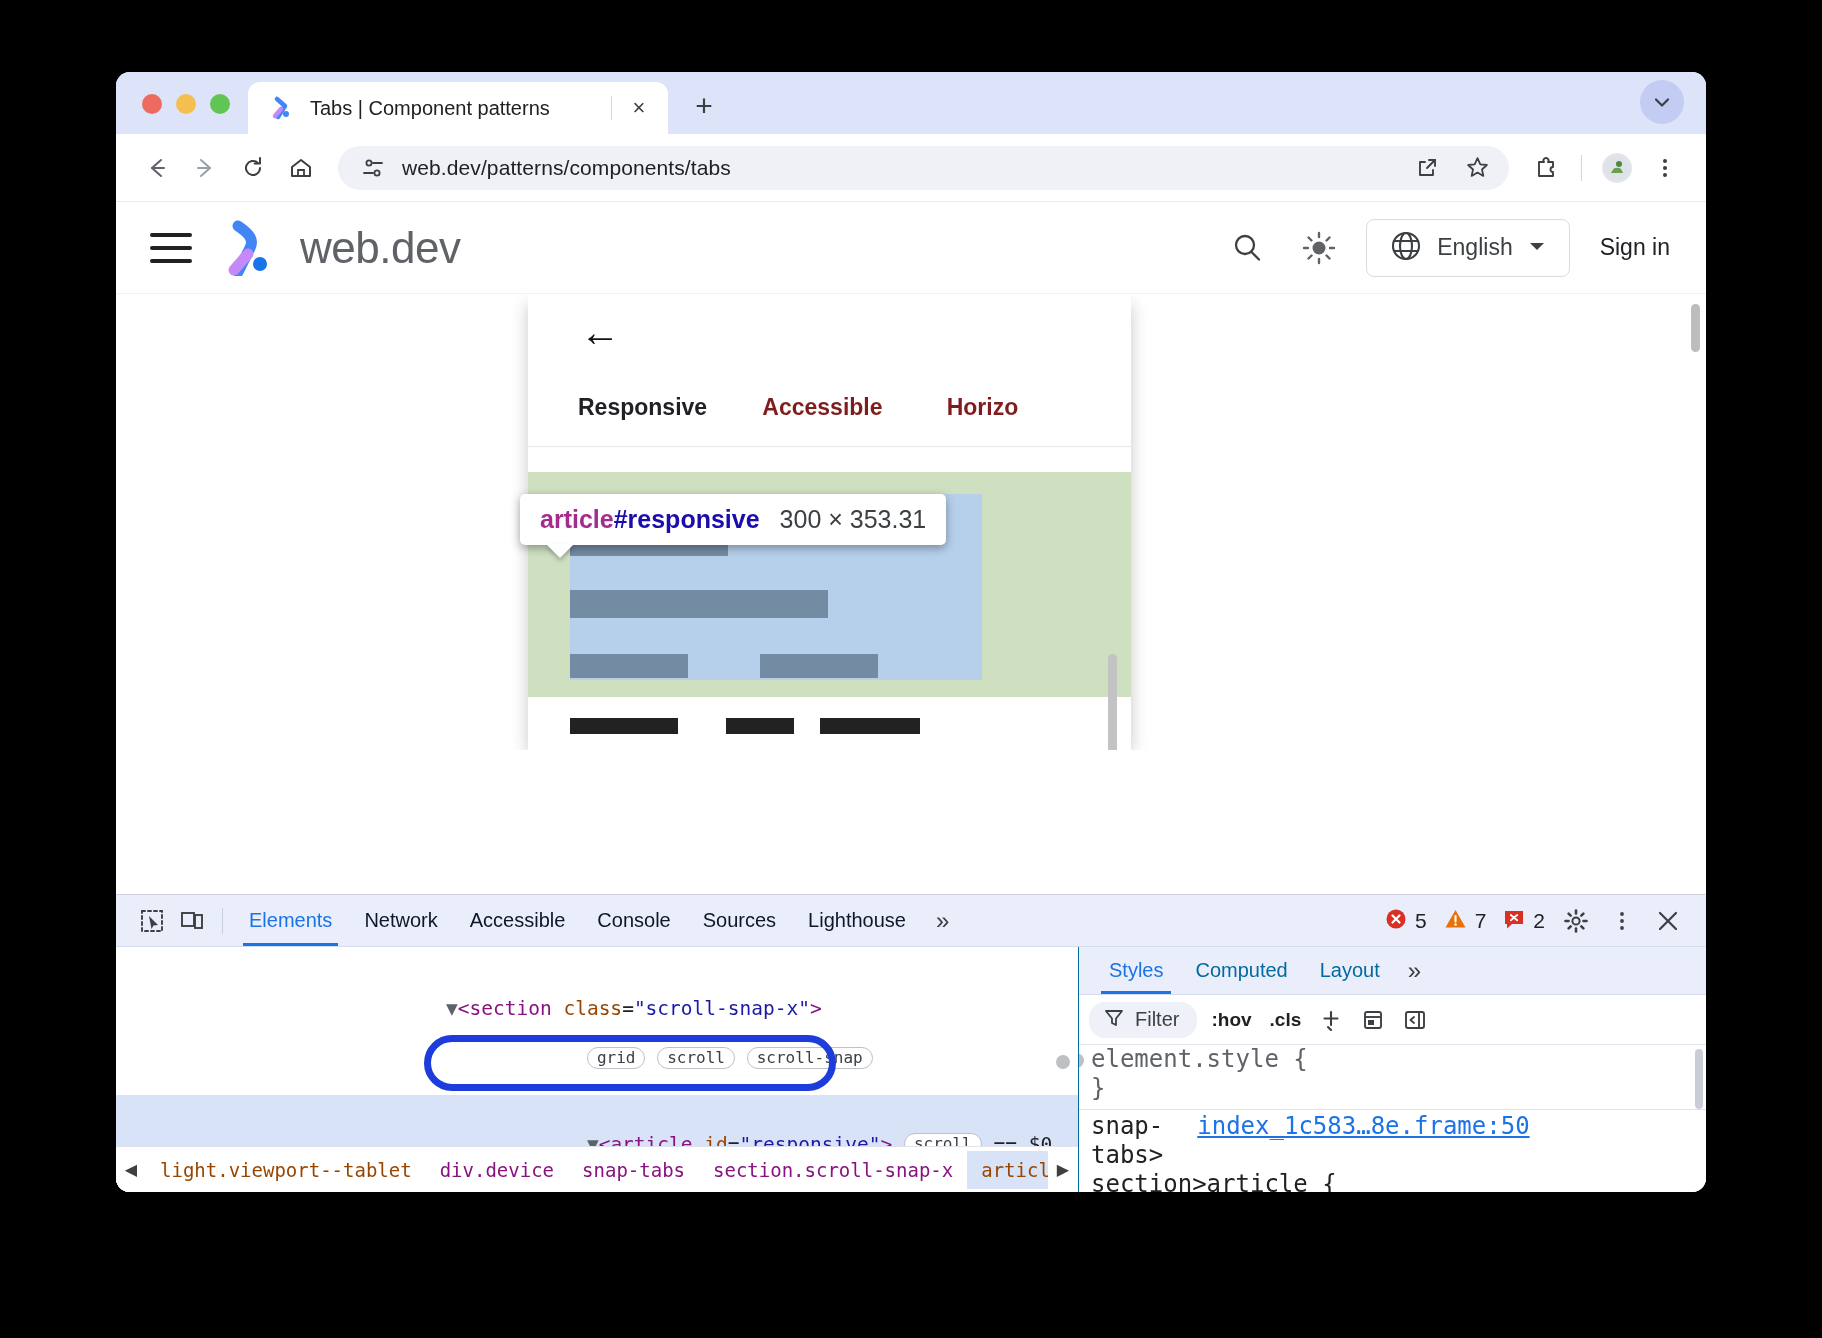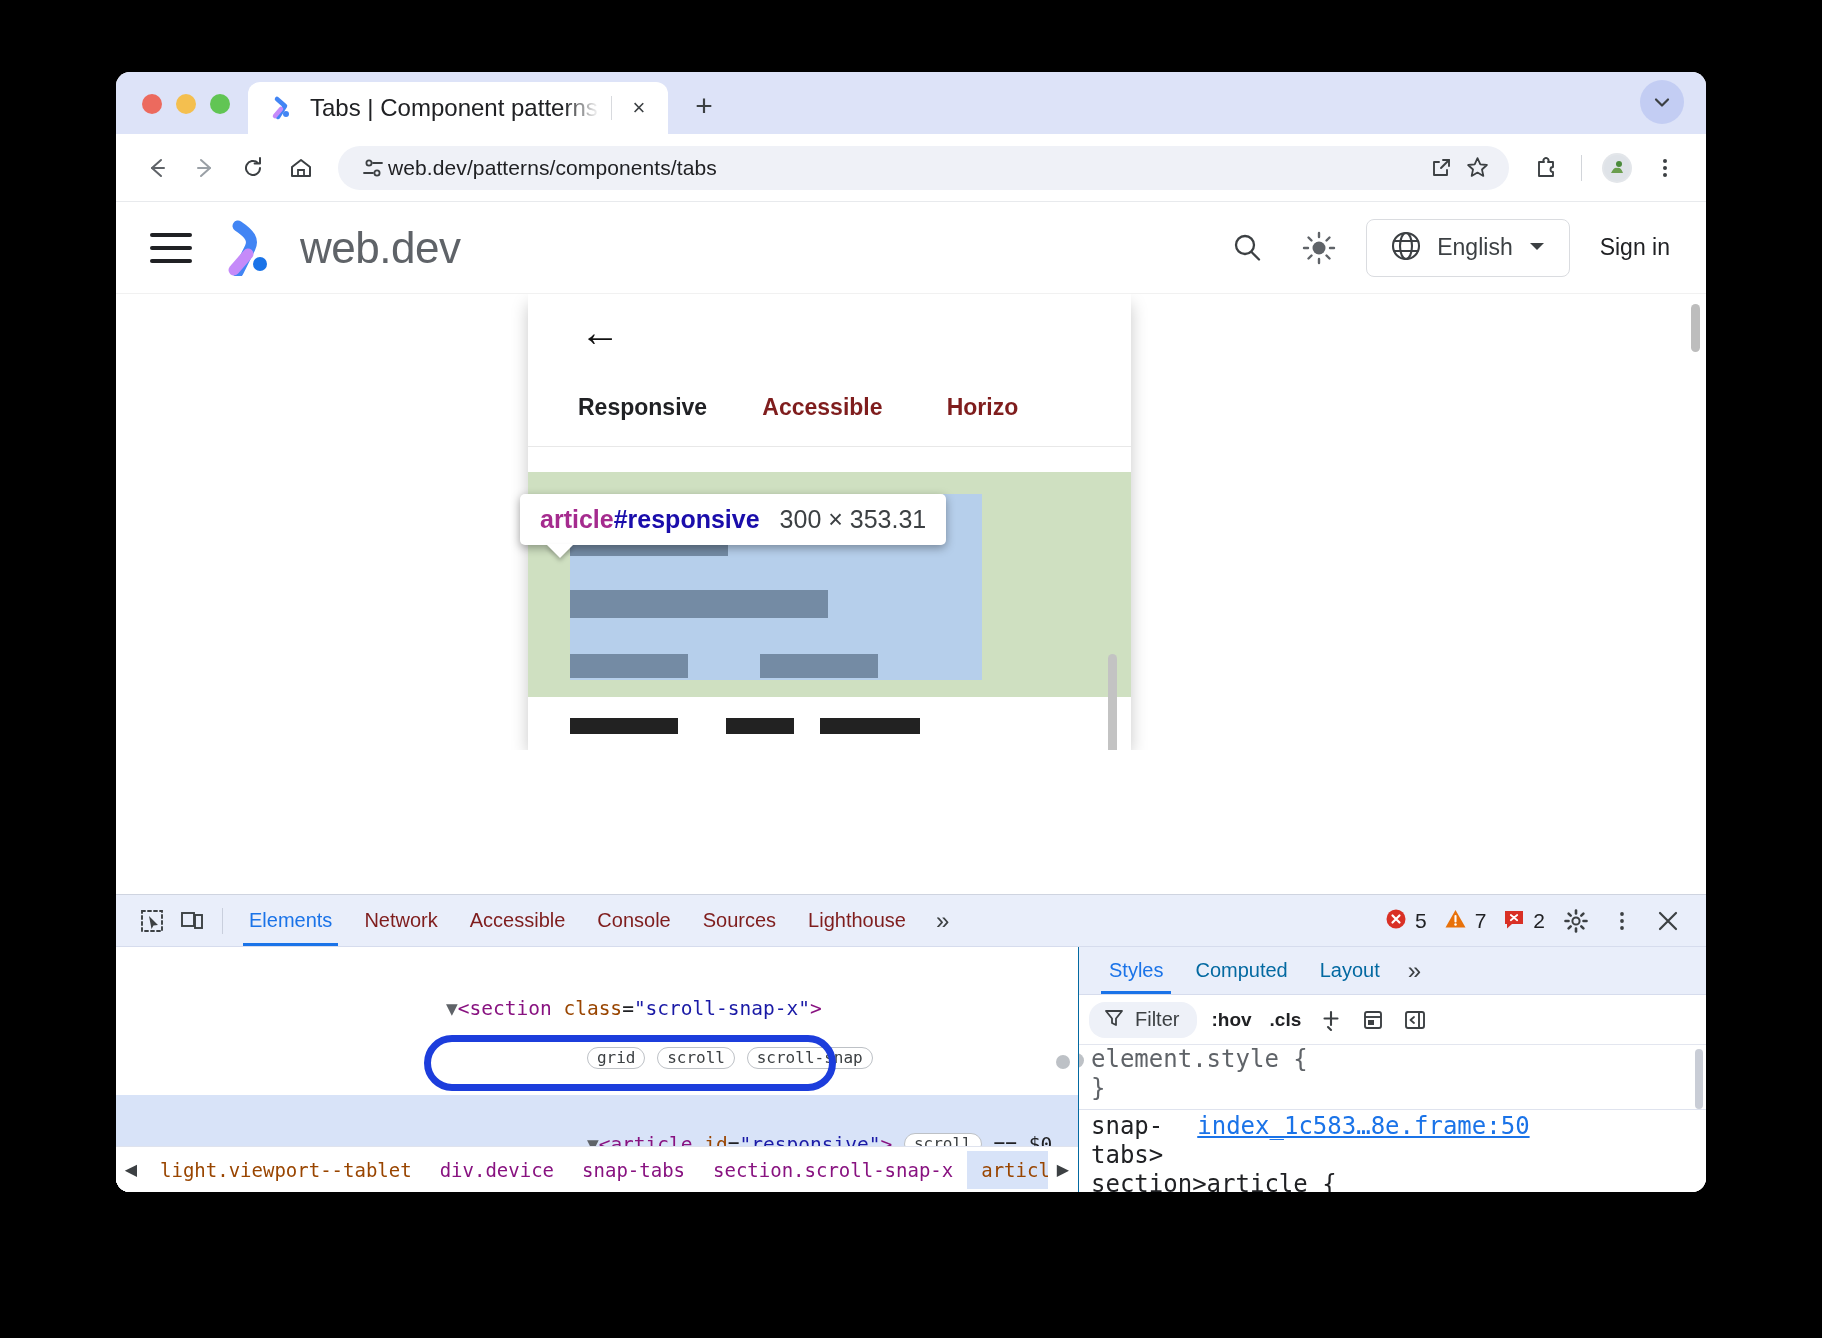--- a/index.html
+++ b/index.html
@@ -40,21 +40,21 @@
     height: 52px;
     margin-left: 18px;
     padding: 0 14px 0 22px;
     background: #fff;
     border-radius: 12px 12px 0 0;
     min-width: 420px;
     position: relative;
   }
   #tab-favicon { width: 26px; height: 26px; position: relative; flex: 0 0 auto; margin-right: 14px; }
   #tab-title {
-    font-size: 24px; color: #202124;
+    font-size: 20px; color: #202124;
     white-space: nowrap; overflow: hidden;
     flex: 1;
     -webkit-mask-image: linear-gradient(to right,#000 88%,transparent 100%);
     mask-image: linear-gradient(to right,#000 88%,transparent 100%);
   }
   #tab-sep { width: 1px; height: 24px; background: #d8dade; margin: 0 12px; }
   #tab-close {
     width: 30px; height: 30px; border-radius: 50%;
     display: flex; align-items: center; justify-content: center;
     font-size: 22px; color: #3c4043; font-weight: 300;
@@ -86,20 +86,21 @@
     display: flex; align-items: center; justify-content: center;
     color: #3c4043; flex: 0 0 auto;
   }
   #omnibox {
     flex: 1; height: 44px;
     background: #eff1f7;
     border-radius: 22px;
     display: flex; align-items: center;
     padding: 0 14px 0 20px;
     margin: 0 10px;
+    gap: 14px;
   }
   #omnibox-url { font-size: 21px; color: #202124; flex: 1; letter-spacing: .1px; }
   #tb-divider { width: 1px; height: 26px; background: #d2d5da; margin: 0 8px; }
   #avatar {
     width: 30px; height: 30px; border-radius: 50%;
     background: #e3e6ea;
     display: flex; align-items: center; justify-content: center;
     overflow: hidden;
   }
 
@@ -195,21 +196,21 @@
   #dt-toolbar {
     height: 52px; background: #e9eefa;
     display: flex; align-items: center;
     padding: 0 12px 0 16px;
     gap: 0;
     border-bottom: 1px solid #d6dced;
   }
   .dt-icon-btn { width: 40px; height: 40px; display: flex; align-items: center; justify-content: center; color: #3c4043; }
   #dt-vsep { width: 1px; height: 26px; background: #c9cfdd; margin: 0 10px; }
   .dt-tab {
-    font-size: 20px; color: #7f1d1d;
+    font-size: 20px; color: #0f172a;
     padding: 0 16px; height: 50px;
     display: flex; align-items: center;
     position: relative;
   }
   .dt-tab.active { color: #1a73e8; }
   .dt-tab.active:after {
     content: ""; position: absolute; left: 10px; right: 10px; bottom: 0;
     height: 3px; background: #1a73e8;
   }
   #dt-more { font-size: 24px; color: #3c4043; padding: 0 14px; letter-spacing: -2px; }

